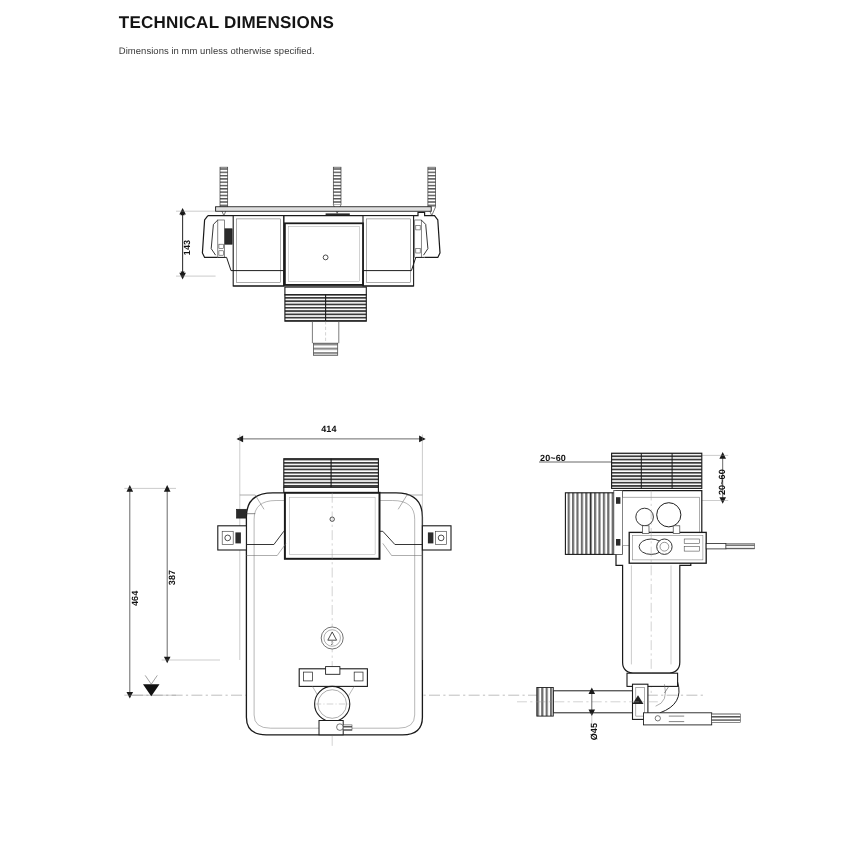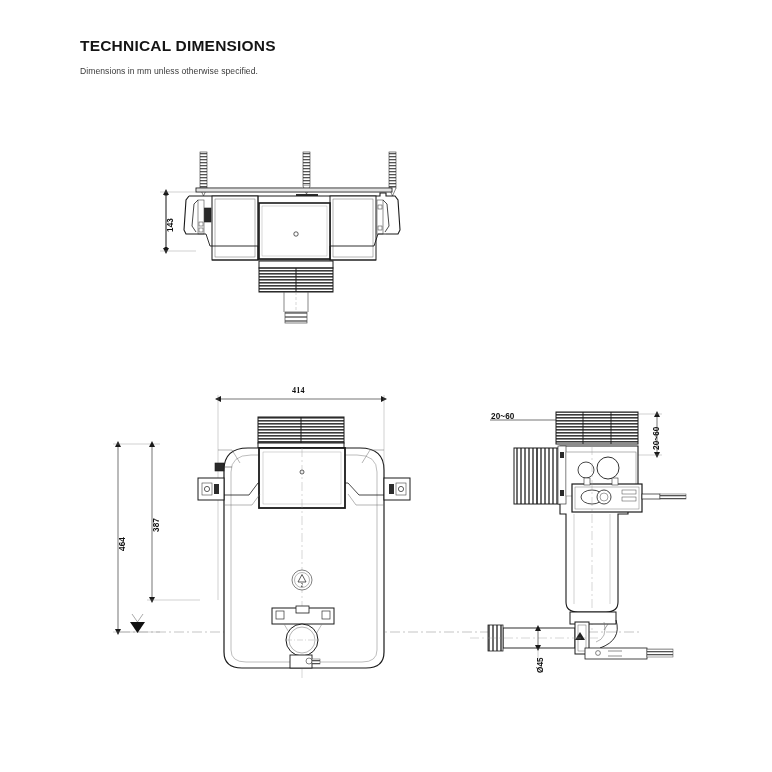--- a/index.html
+++ b/index.html
@@ -1,20 +1,20 @@
 <!DOCTYPE html>
 <html><head>
 <meta charset="utf-8">
 <style>
   html,body{margin:0;padding:0;background:#ffffff;}
   body{width:772px;height:772px;position:relative;overflow:hidden;
        font-family:"Liberation Sans",sans-serif;color:#1a1a1a;}
 
   
-  #header{position:absolute;left:80px;top:12px;width:600px;margin-top:25px;}
+  #header{position:absolute;left:108px;top:12px;width:600px;}
   #doc-title{font-size:15.5px;font-weight:bold;letter-spacing:.2px;margin:0 0 9px 0;color:#141414;}
   .sub-line{font-size:8.6px;color:#3a3a3a;line-height:15px;letter-spacing:.05px;}
 
   
   #drawing{position:absolute;left:0;top:0;width:772px;height:772px;}
   #drawing svg{display:block;}
 
   
   .dim{position:absolute;font-family:"Liberation Sans",sans-serif;
        font-size:8.2px;font-weight:bold;color:#111;white-space:nowrap;letter-spacing:.1px;}
@@ -317,21 +317,21 @@
       <line x1="538" y1="648" x2="538" y2="662" stroke="#8a8a8a" stroke-width="0.4"></line>
     </g>
   </g>
 
   </g>
 </svg>
 </div>
 
 <div class="dim rot" style="left:166px;top:232px;">143</div>
 
-<div class="dim" style="left:292px;top:386px;font-family:Liberation Serif, serif;">414</div>
+<div class="dim" style="left:292px;top:386px;">414</div>
 
 <div class="dim rot" style="left:118px;top:551px;">464</div>
 
 <div class="dim rot" style="left:152px;top:532px;">387</div>
 
 <div class="dim" style="left:491px;top:412px;">20~60</div>
 
 <div class="dim rot" style="left:652px;top:450px;">20~60</div>
 
 <div class="dim rot" style="left:536px;top:673px;">Ø45</div>

